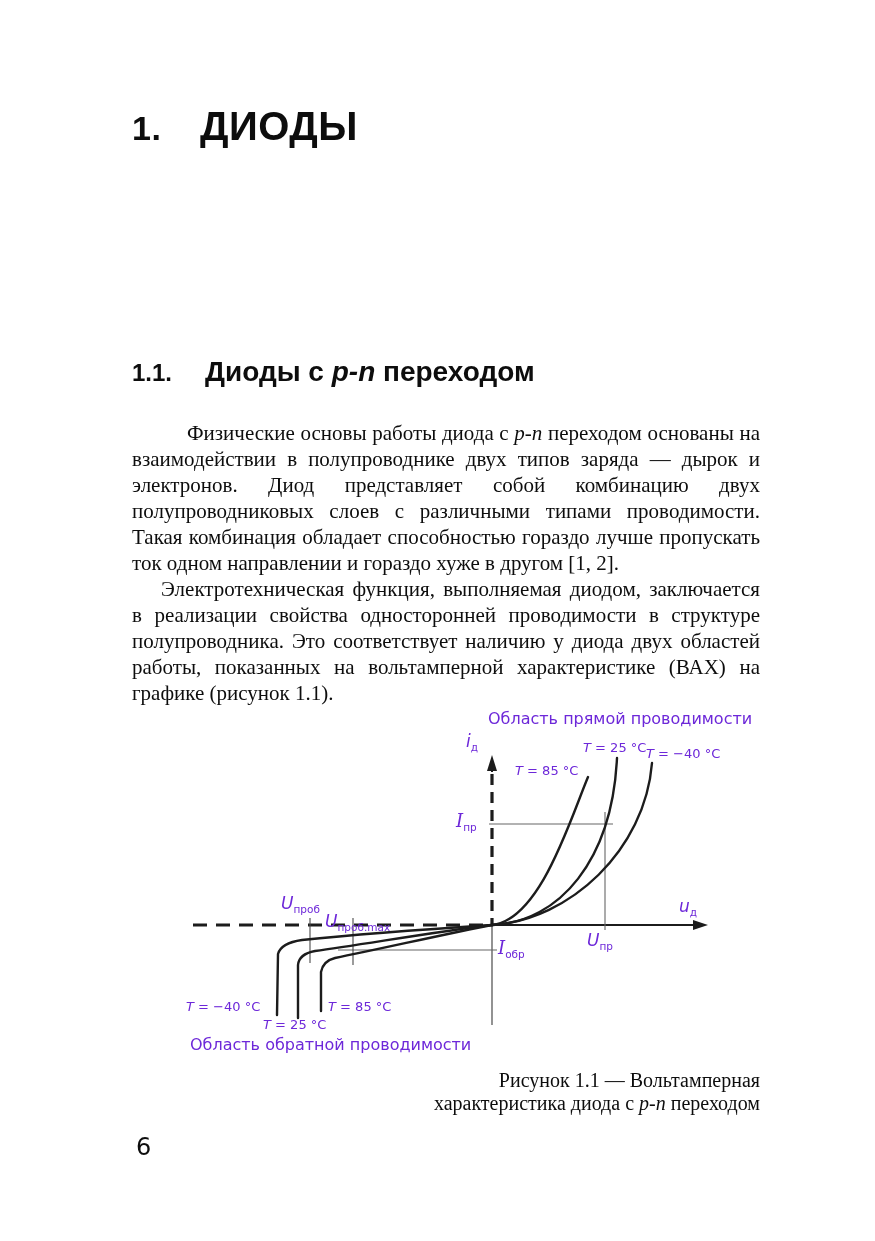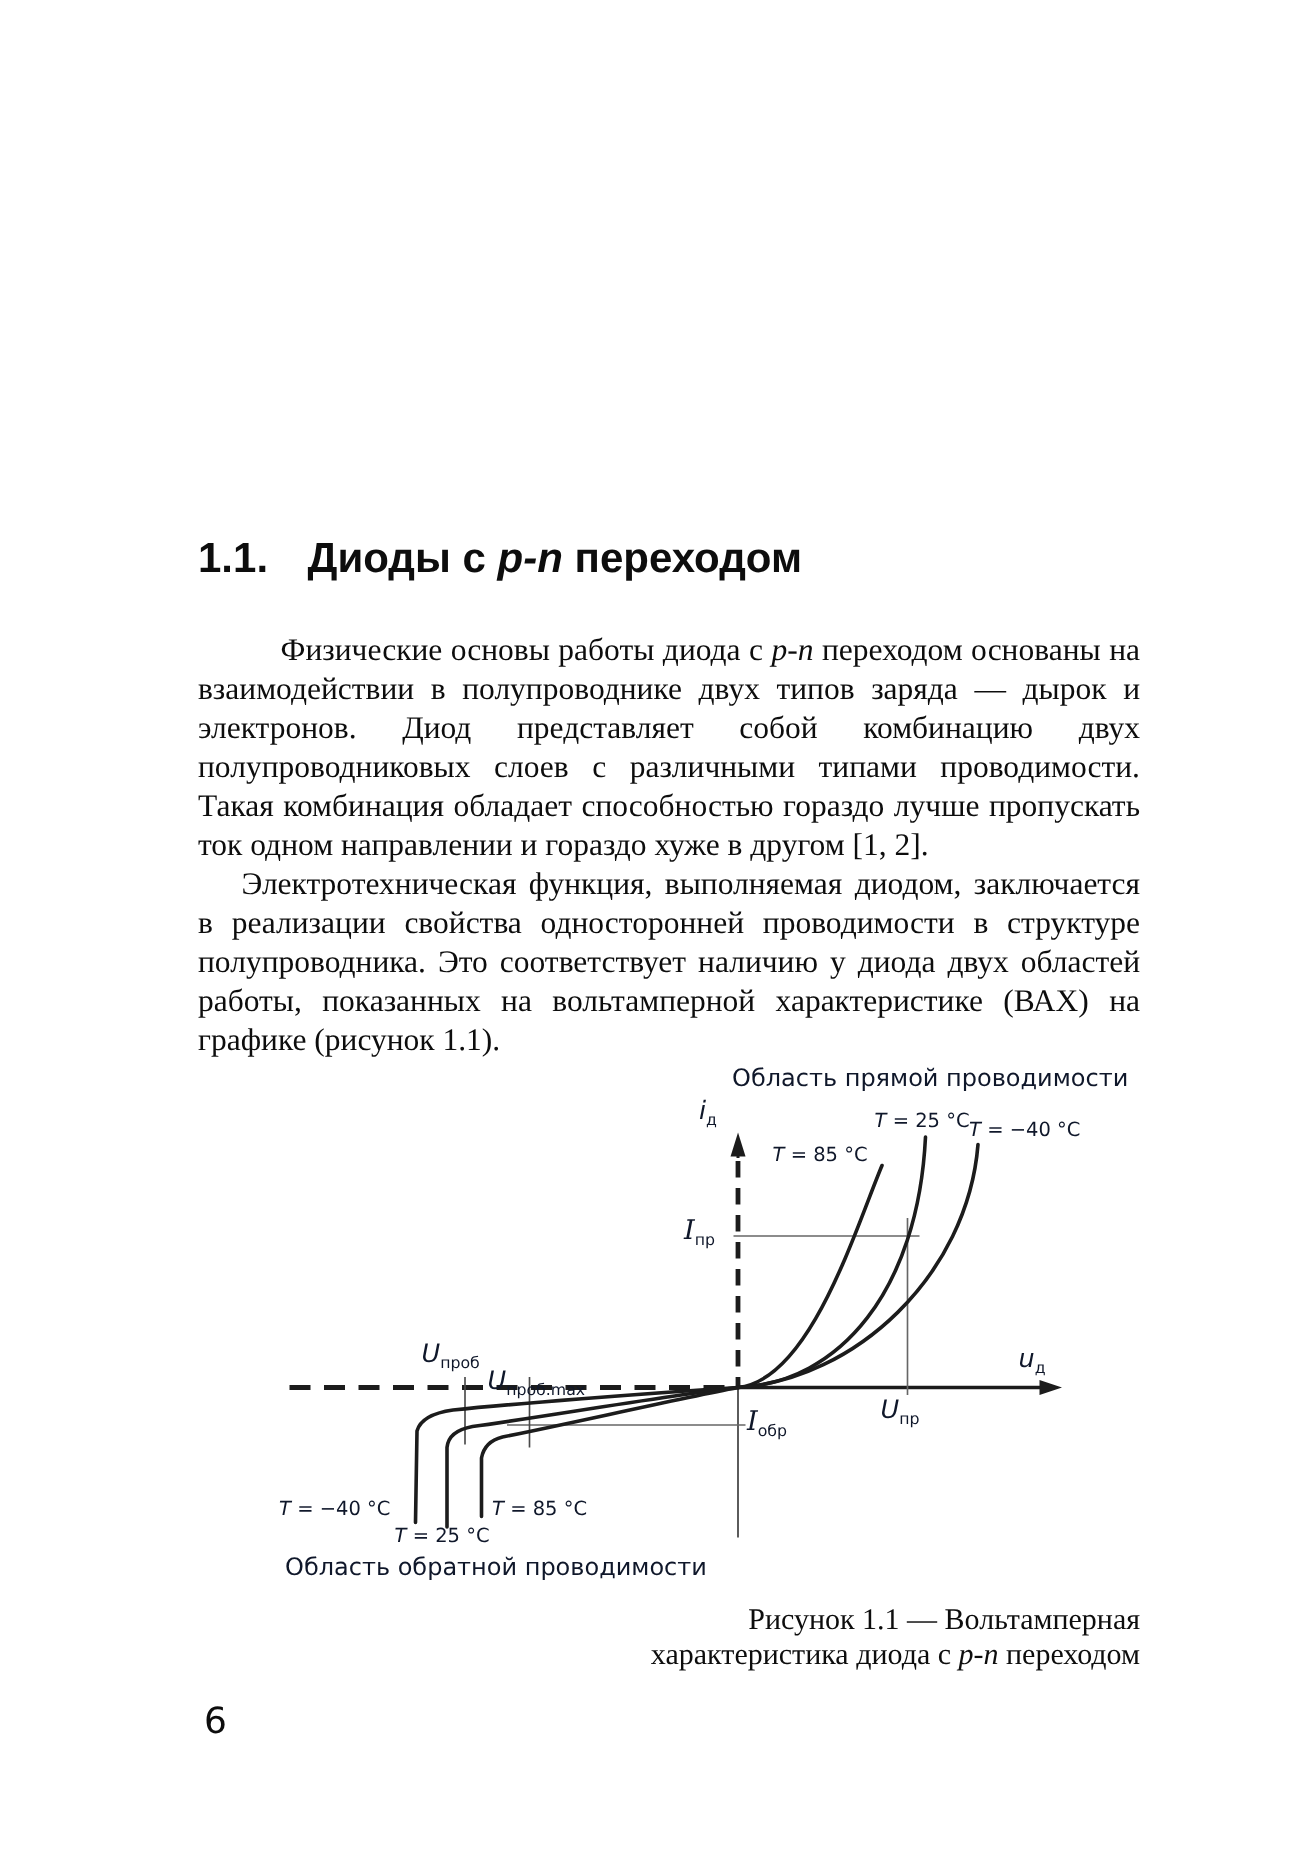--- a/index.html
+++ b/index.html
@@ -9,53 +9,54 @@
     font-family:"Liberation Serif",serif;
   }
   
   .h1{position:absolute;left:132px;top:104px;
       font-family:"Liberation Sans",sans-serif;font-weight:700;font-size:40px;
       letter-spacing:.5px;white-space:nowrap;}
   .h1 .num{display:inline-block;width:68px;font-size:34px;}
   .h2{position:absolute;left:132px;top:356px;
       font-family:"Liberation Sans",sans-serif;font-weight:700;font-size:28px;
       white-space:nowrap;}
-  .h2 .num{display:inline-block;width:73px;font-size:28px;}
+  .h2 .num{display:inline-block;width:73px;font-size:24px;}
   .h2 em{font-style:italic;}
   
   .bodytext{position:absolute;left:132px;top:420px;width:628px;
       font-size:21px;line-height:26px;text-align:justify;}
   .bodytext p{margin:0;padding:0;}
   .p1{text-indent:55px;}
   .p2{text-indent:29px;}
   .bodytext em{font-style:italic;}
   
   .figure{position:absolute;left:0;top:700px;width:875px;height:372px;}
   .fig-svg{position:absolute;left:0;top:0;}
   .fig-label{position:absolute;font-family:"DejaVu Sans",sans-serif;
-      font-size:16px;color:#0f172a;white-space:nowrap;line-height:1.1;}
+      font-size:16px;color:#6d28d9;white-space:nowrap;line-height:1.1;}
   .temp{font-size:13px;}
   .temp i{font-style:italic;font-family:"DejaVu Sans",sans-serif;}
   .vsym{font-style:italic;font-size:17px;}
   .vsym-serif{font-style:italic;font-family:"DejaVu Serif",serif;font-size:18px;}
   .sub{font-size:10.5px;vertical-align:-4px;font-style:normal;}
   .bg-white{background:#ffffff;padding:0 2px;}
   
   .caption{position:absolute;left:132px;top:1069px;width:628px;
       text-align:right;font-size:20px;line-height:23px;}
   .caption em{font-style:italic;}
   
   .pageno{position:absolute;left:136px;top:1133px;
       font-family:"DejaVu Sans",sans-serif;font-size:24px;}
 </style>
 </head>
 <body>
 
 <div class="page">
 
+  <div class="h1"><span class="num">1.</span><span>ДИОДЫ</span></div>
 
   <div class="h2"><span class="num">1.1.</span><span><span>Диоды с </span><em>p-n</em><span> переходом</span></span></div>
 
   <div class="bodytext">
     <p class="p1"><span>Физические основы работы диода с </span><em>p-n</em><span> переходом основаны на взаимодействии в полупроводнике двух типов заряда — дырок и электронов. Диод представляет собой комбинацию двух полупроводниковых слоев с различными типами проводимости. Такая комбинация обладает способностью гораздо лучше пропускать ток одном направлении и гораздо хуже в другом [1, 2].</span></p>
     <p class="p2">Электротехническая функция, выполняемая диодом, заключается в реализации свойства односторонней проводимости в структуре полупроводника. Это соответствует наличию у диода двух областей работы, показанных на вольтамперной характеристике (ВАХ) на графике (рисунок 1.1).</p>
   </div>
 
   <div class="figure">
     <svg class="fig-svg" width="875" height="372" viewBox="0 0 875 372">

